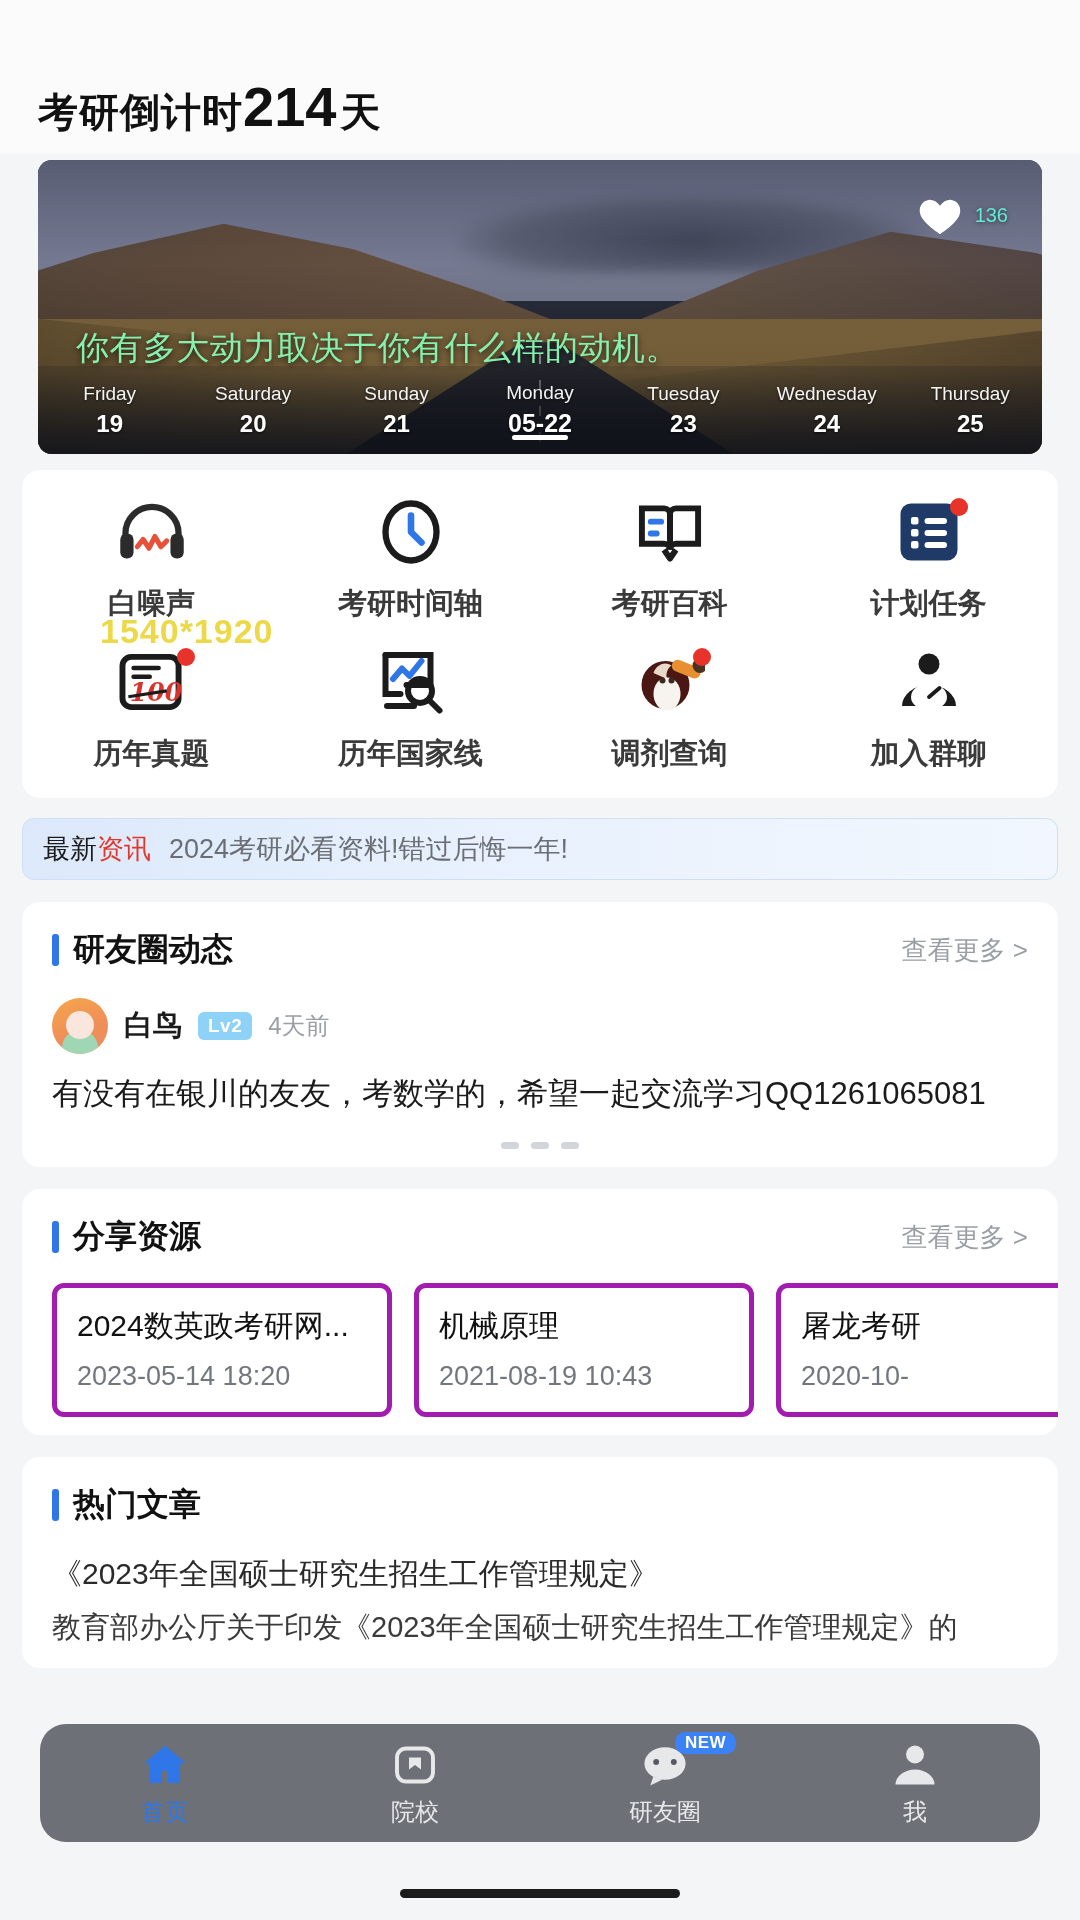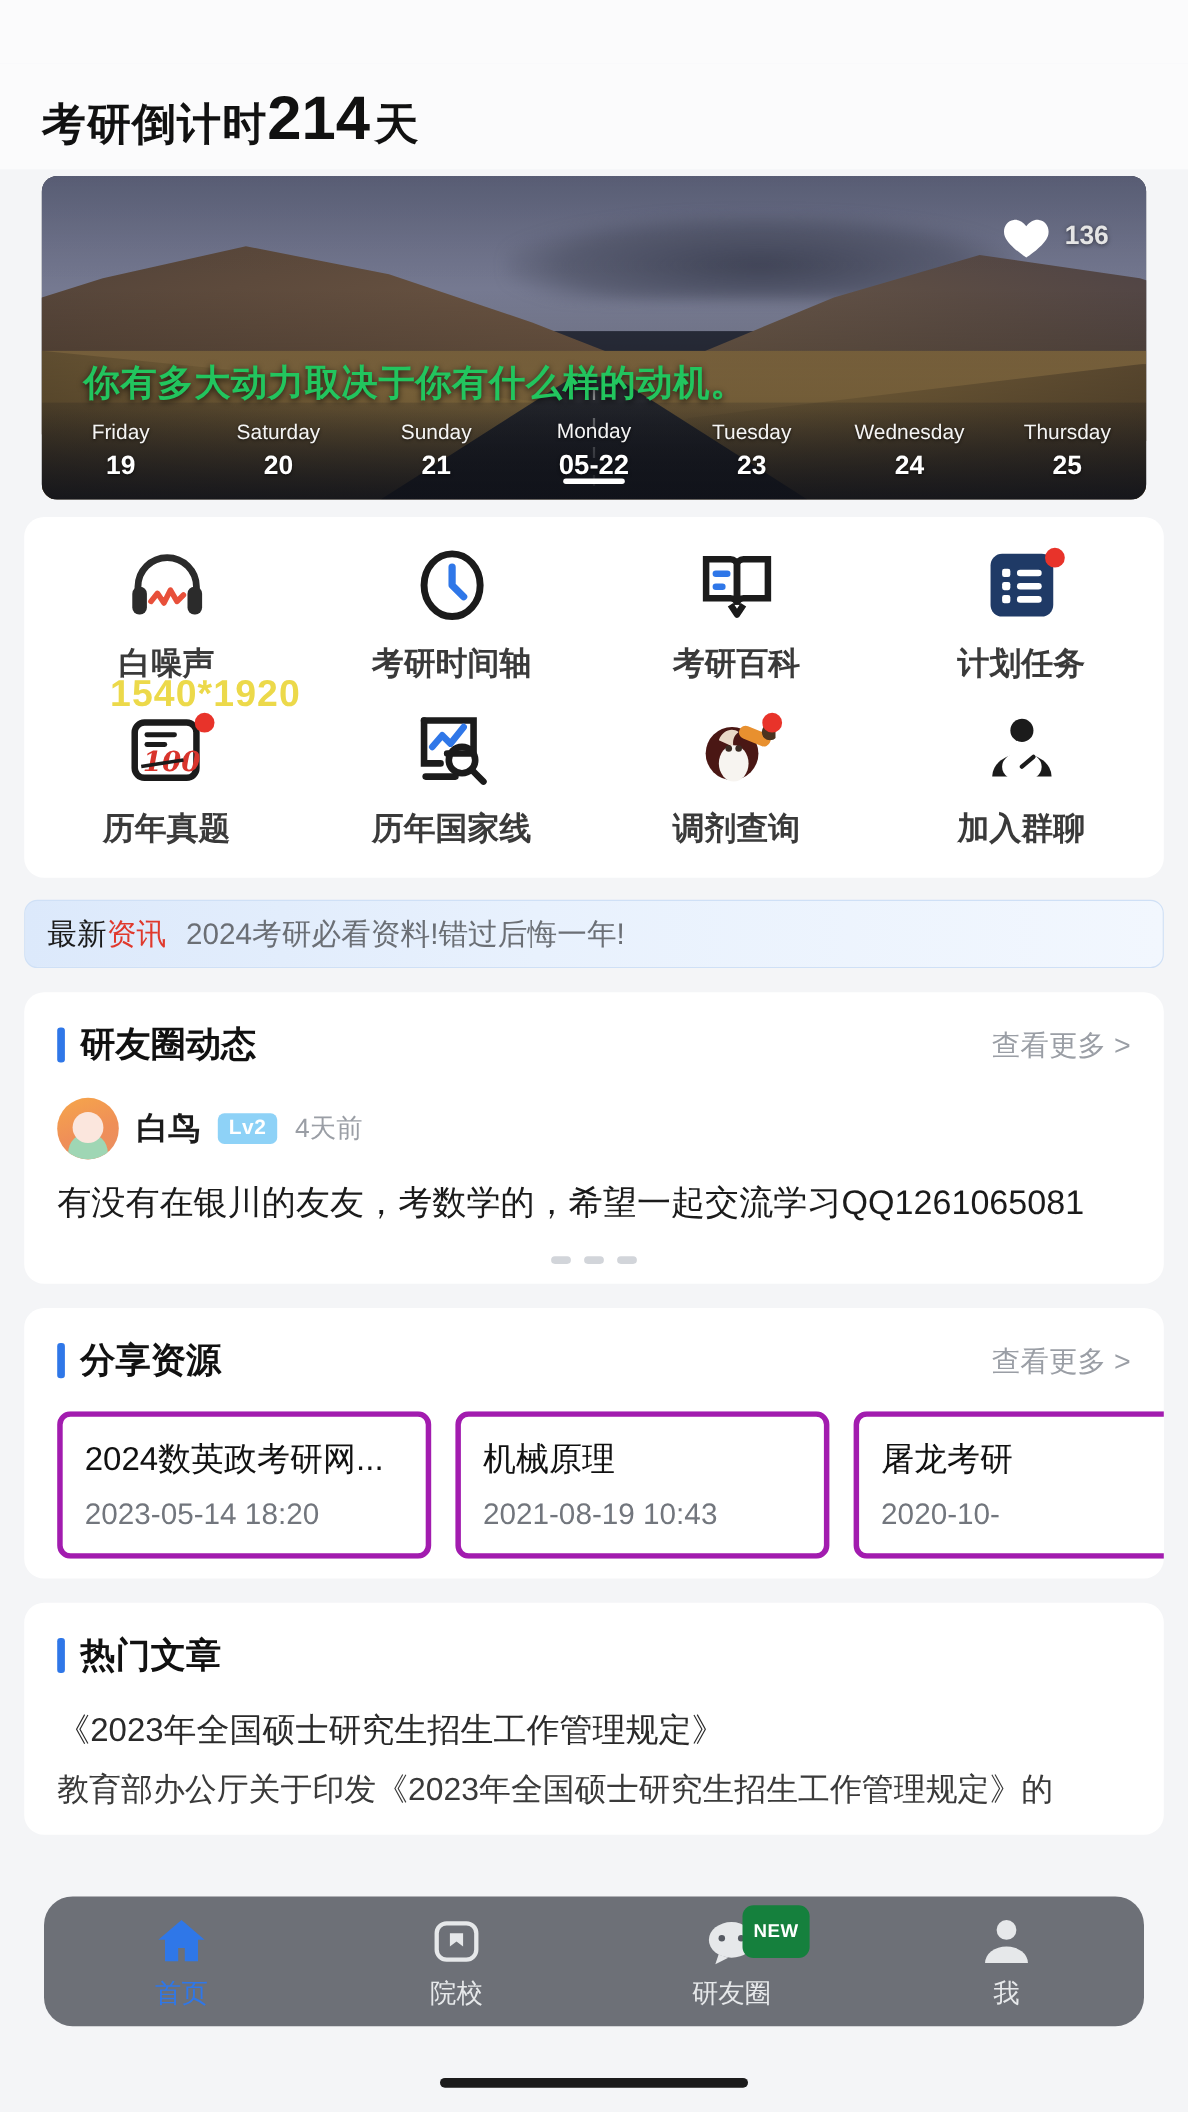--- a/index.html
+++ b/index.html
@@ -89,24 +89,24 @@
   .hero-shade {
     position:absolute; inset:0;
     background:linear-gradient(180deg, rgba(0,0,0,.04) 0%, rgba(0,0,0,0) 35%, rgba(0,0,0,.30) 72%, rgba(12,14,20,.86) 100%);
   }
   .like-wrap {
     position:absolute; right:34px; top:34px;
     display:flex; align-items:center; gap:12px;
     z-index:4;
   }
   .heart-ic { width:46px; height:42px; }
-  .like-count { color:#e5e5e5; font-size:24px; font-weight:bold; text-shadow:0 1px 4px rgba(0,0,0,.5); }
+  .like-count { color:#5eead4; font-size:20px; font-weight:normal; text-shadow:0 1px 4px rgba(0,0,0,.5); }
   .quote {
     position:absolute; left:38px; right:30px; top:166px;
-    color:#22c55e; font-size:33px; font-weight:bold; letter-spacing:.5px;
+    color:#86efac; font-size:33px; font-weight:normal; letter-spacing:.5px;
     text-shadow:0 2px 6px rgba(0,0,0,.75);
     z-index:3;
   }
   .dates {
     position:absolute; left:0; right:0; bottom:0; height:88px;
     display:flex; align-items:center; z-index:4;
     background:linear-gradient(180deg, rgba(18,20,28,.18) 0%, rgba(18,20,28,.62) 100%);
   }
   .dcell { flex:1; text-align:center; position:relative; color:#fff; }
   .dname { font-size:19px; opacity:.95; margin-bottom:5px; text-shadow:0 1px 3px rgba(0,0,0,.7); }
@@ -208,22 +208,22 @@
     position:absolute; left:40px; right:40px; bottom:78px; height:118px;
     background:rgba(86,90,98,.86); border-radius:26px;
     display:flex; align-items:center; z-index:20;
   }
   .tab { flex:1; display:flex; flex-direction:column; align-items:center; position:relative; }
   .tab-ic { height:54px; display:flex; align-items:center; justify-content:center; }
   .tab-lb { font-size:24px; color:#e6e8ea; margin-top:4px; }
   .tab.active .tab-lb { color:#2f77e8; }
   .new-badge {
     position:absolute; top:-6px; left:calc(50% + 10px);
-    background:#15803d; color:#fff; font-size:17px; font-weight:bold;
-    padding:14px 10px; border-radius:10px; letter-spacing:.5px;
+    background:#3b82f6; color:#fff; font-size:17px; font-weight:bold;
+    padding:1px 10px; border-radius:10px; letter-spacing:.5px;
   }
   .home-ind {
     position:absolute; left:50%; transform:translateX(-50%);
     bottom:22px; width:280px; height:9px; border-radius:5px; background:#1b1b1b;
   }
 </style>
 </head>
 <body>
 
 <div class="phone">

